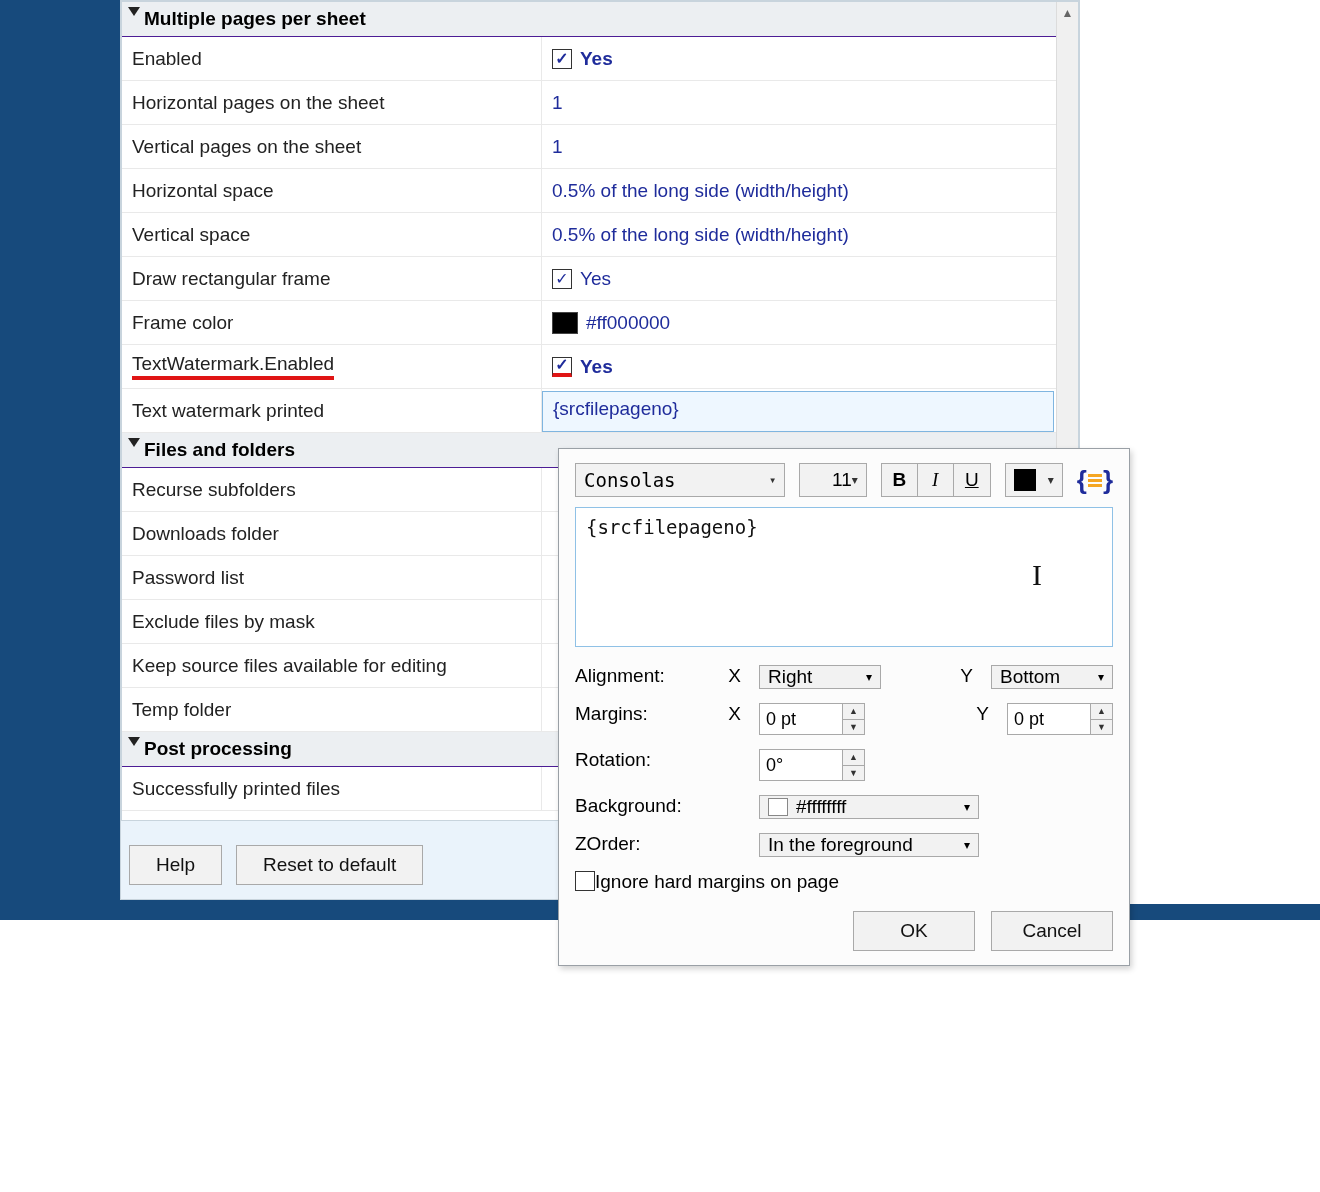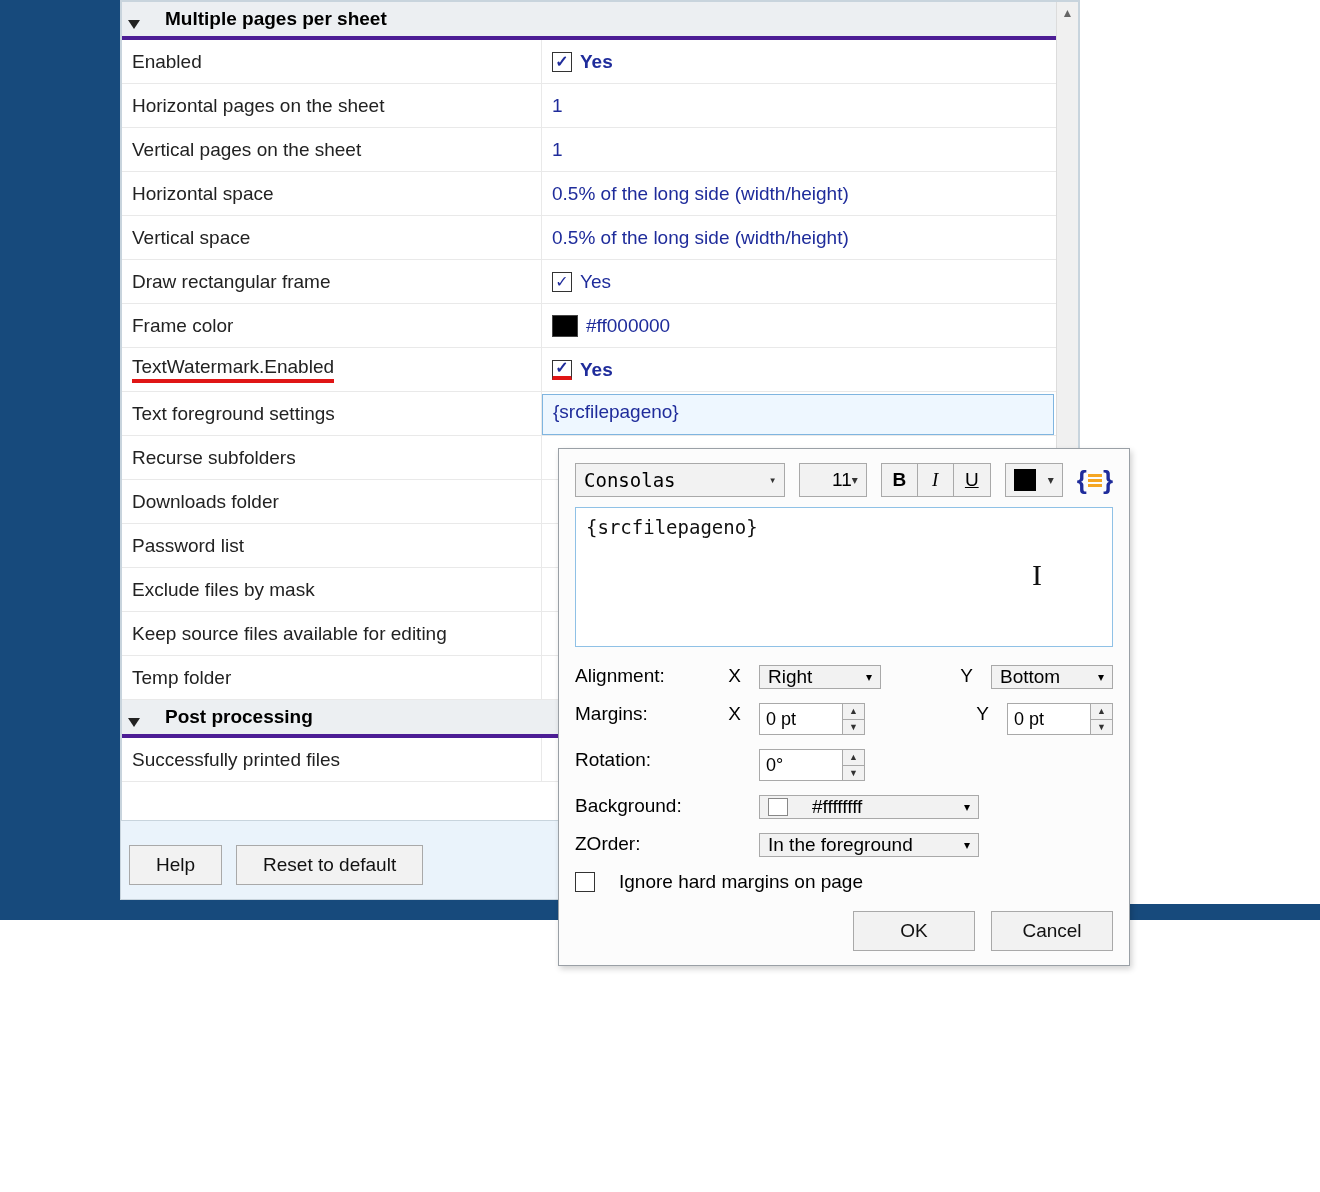--- a/index.html
+++ b/index.html
@@ -28,23 +28,23 @@
   height: 820px;
   position: relative;
   overflow: hidden;
 }
 .section-header {
   background: #eceff2;
   padding: 6px 6px 6px 6px;
   font-weight: 700;
   font-size: 19px;
   display: flex;
-  align-items: flex-end;
-  gap: 25px;
-  border-bottom: 4px solid #4c1d95;
+  align-items: flex-start;
+  gap: 4px;
+  border-bottom: 1px solid #4c1d95;
 }
 .triangle {
   width: 0; height: 0;
   border-left: 6px solid transparent;
   border-right: 6px solid transparent;
   border-top: 9px solid #222;
   transform: translateY(-1px);
 }
 .prop-row {
   display: flex;
@@ -203,21 +203,21 @@
 .spinner .spins {
   width: 22px; background:#f2f2f2; border-left:1px solid #a9a9a9;
   display:flex; flex-direction:column;
 }
 .spinner .spins div {
   flex:1; display:flex; align-items:center; justify-content:center;
   font-size:9px; color:#333;
 }
 .spinner .spins div:first-child { border-bottom:1px solid #a9a9a9; }
 
-.cb-row { display:flex; align-items:center; gap:24px; margin-top:1px; margin-bottom:18px;}
+.cb-row { display:flex; gap:0; margin-top:1px; margin-bottom:18px;}
 .footer-btns { display:flex; justify-content:flex-end; gap:16px; }
 .footer-btns .btn { width: 122px; text-align:center; padding: 8px 0;}
 
 .blue-strip {
   position: absolute; left:0; top:904px; width:1320px; height:16px;
   background:#174a7c;
 }
 .white-below {
   position: absolute; left:0; top:920px; width:1320px; height:280px; background:#fff;
 }
@@ -282,24 +282,28 @@
       <div class="prop-label">
           <span class="underline-red">TextWatermark.Enabled</span>
         </div>
       <div class="prop-value bold">
         <span class="cb underline-red">✓</span>
         <span>Yes</span>
       </div>
     </div>
 
     <div class="prop-row" style="background:#fff;">
-      <div class="prop-label">Text foreground settings</div>
+      <div class="prop-label">Text watermark printed</div>
       <div class="tw-input-row">{srcfilepageno}</div>
     </div>
 
+    <div class="section-header">
+      <span class="triangle"></span>
+      <span>Files and folders</span>
+    </div>
     <div class="prop-row">
         <div class="prop-label">Recurse subfolders</div>
         <div class="prop-value"></div>
       </div>
     <div class="prop-row">
         <div class="prop-label">Downloads folder</div>
         <div class="prop-value"></div>
       </div>
     <div class="prop-row">
         <div class="prop-label">Password list</div>
@@ -419,21 +423,21 @@
           <div>▲</div>
           <div>▼</div>
         </div>
     </div>
   </div>
 
   <div class="form-row">
     <div class="form-label">Background:</div>
     <div style="width:18px"></div>
     <div class="dd bg">
-      <span style="display:flex;align-items:center;gap:24px;">
+      <span style="display:flex;align-items:center;gap:8px;">
           <span style="width:20px;height:18px;border:1px solid #888;background:#fff;"></span>
           <span>#ffffffff</span>
         </span>
       <span class="chev">▾</span>
     </div>
   </div>
 
   <div class="form-row">
     <div class="form-label">ZOrder:</div>
     <div style="width:18px"></div>

